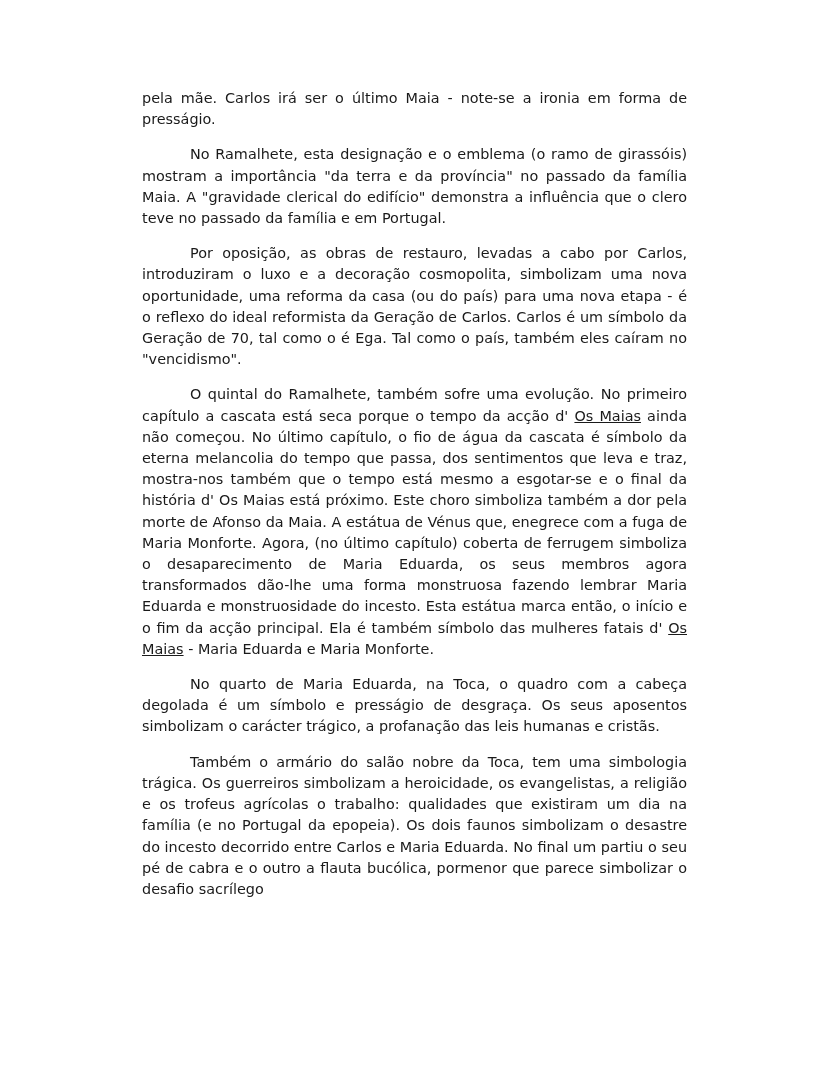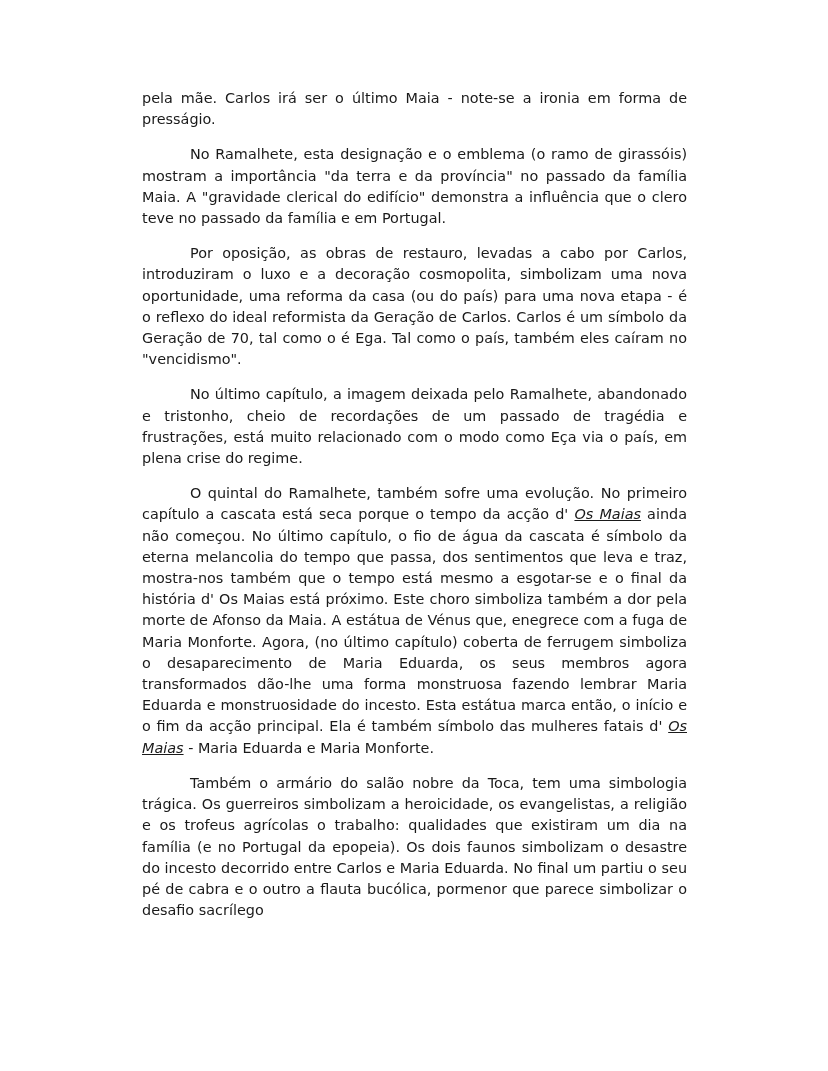--- a/index.html
+++ b/index.html
@@ -45,29 +45,28 @@
 
   p.para:last-child {
     margin-bottom: 8px;
   }
 
   p.para.no-indent {
     text-indent: 0;
   }
 
   .title-ref {
-    font-style: italic;
     text-decoration: underline;
   }
 </style>
 </head>
 <body>
 
 <div class="page">
   <div class="text-column" id="text-column">
       <p class="para no-indent"><span>pela mãe. Carlos irá ser o último Maia - note-se a ironia em forma de presságio.</span></p>
       <p class="para"><span>No Ramalhete, esta designação e o emblema (o ramo de girassóis) mostram a importância "da terra e da província" no passado da família Maia. A "gravidade clerical do edifício" demonstra a influência que o clero teve no passado da família e em Portugal.</span></p>
       <p class="para"><span>Por oposição, as obras de restauro, levadas a cabo por Carlos, introduziram o luxo e a decoração cosmopolita, simbolizam uma nova oportunidade, uma reforma da casa (ou do país) para uma nova etapa - é o reflexo do ideal reformista da Geração de Carlos. Carlos é um símbolo da Geração de 70, tal como o é Ega. Tal como o país, também eles caíram no "vencidismo".</span></p>
-      <p class="para"><span>No último capítulo, a imagem deixada pelo Ramalhete, abandonado e tristonho, cheio de recordações de um passado de tragédia e frustrações, está muito relacionado com o modo como Eça via o país, em plena crise do regime.</span></p>
       <p class="para"><span>O quintal do Ramalhete, também sofre uma evolução. No primeiro capítulo a cascata está seca porque o tempo da acção d' </span><span class="title-ref">Os Maias</span><span> ainda não começou. No último capítulo, o fio de água da cascata é símbolo da eterna melancolia do tempo que passa, dos sentimentos que leva e traz, mostra-nos também que o tempo está mesmo a esgotar-se e o final da história d' Os Maias está próximo. Este choro simboliza também a dor pela morte de Afonso da Maia. A estátua de Vénus que, enegrece com a fuga de Maria Monforte. Agora, (no último capítulo) coberta de ferrugem simboliza o desaparecimento de Maria Eduarda, os seus membros agora transformados dão-lhe uma forma monstruosa fazendo lembrar Maria Eduarda e monstruosidade do incesto. Esta estátua marca então, o início e o fim da acção principal. Ela é também símbolo das mulheres fatais d' </span><span class="title-ref">Os Maias</span><span> - Maria Eduarda e Maria Monforte.</span></p>
+      <p class="para"><span>No quarto de Maria Eduarda, na Toca, o quadro com a cabeça degolada é um símbolo e presságio de desgraça. Os seus aposentos simbolizam o carácter trágico, a profanação das leis humanas e cristãs.</span></p>
       <p class="para"><span>Também o armário do salão nobre da Toca, tem uma simbologia trágica. Os guerreiros simbolizam a heroicidade, os evangelistas, a religião e os trofeus agrícolas o trabalho: qualidades que existiram um dia na família (e no Portugal da epopeia). Os dois faunos simbolizam o desastre do incesto decorrido entre Carlos e Maria Eduarda. No final um partiu o seu pé de cabra e o outro a flauta bucólica, pormenor que parece simbolizar o desafio sacrílego</span></p>
     </div>
 </div>
 
 </body></html>

